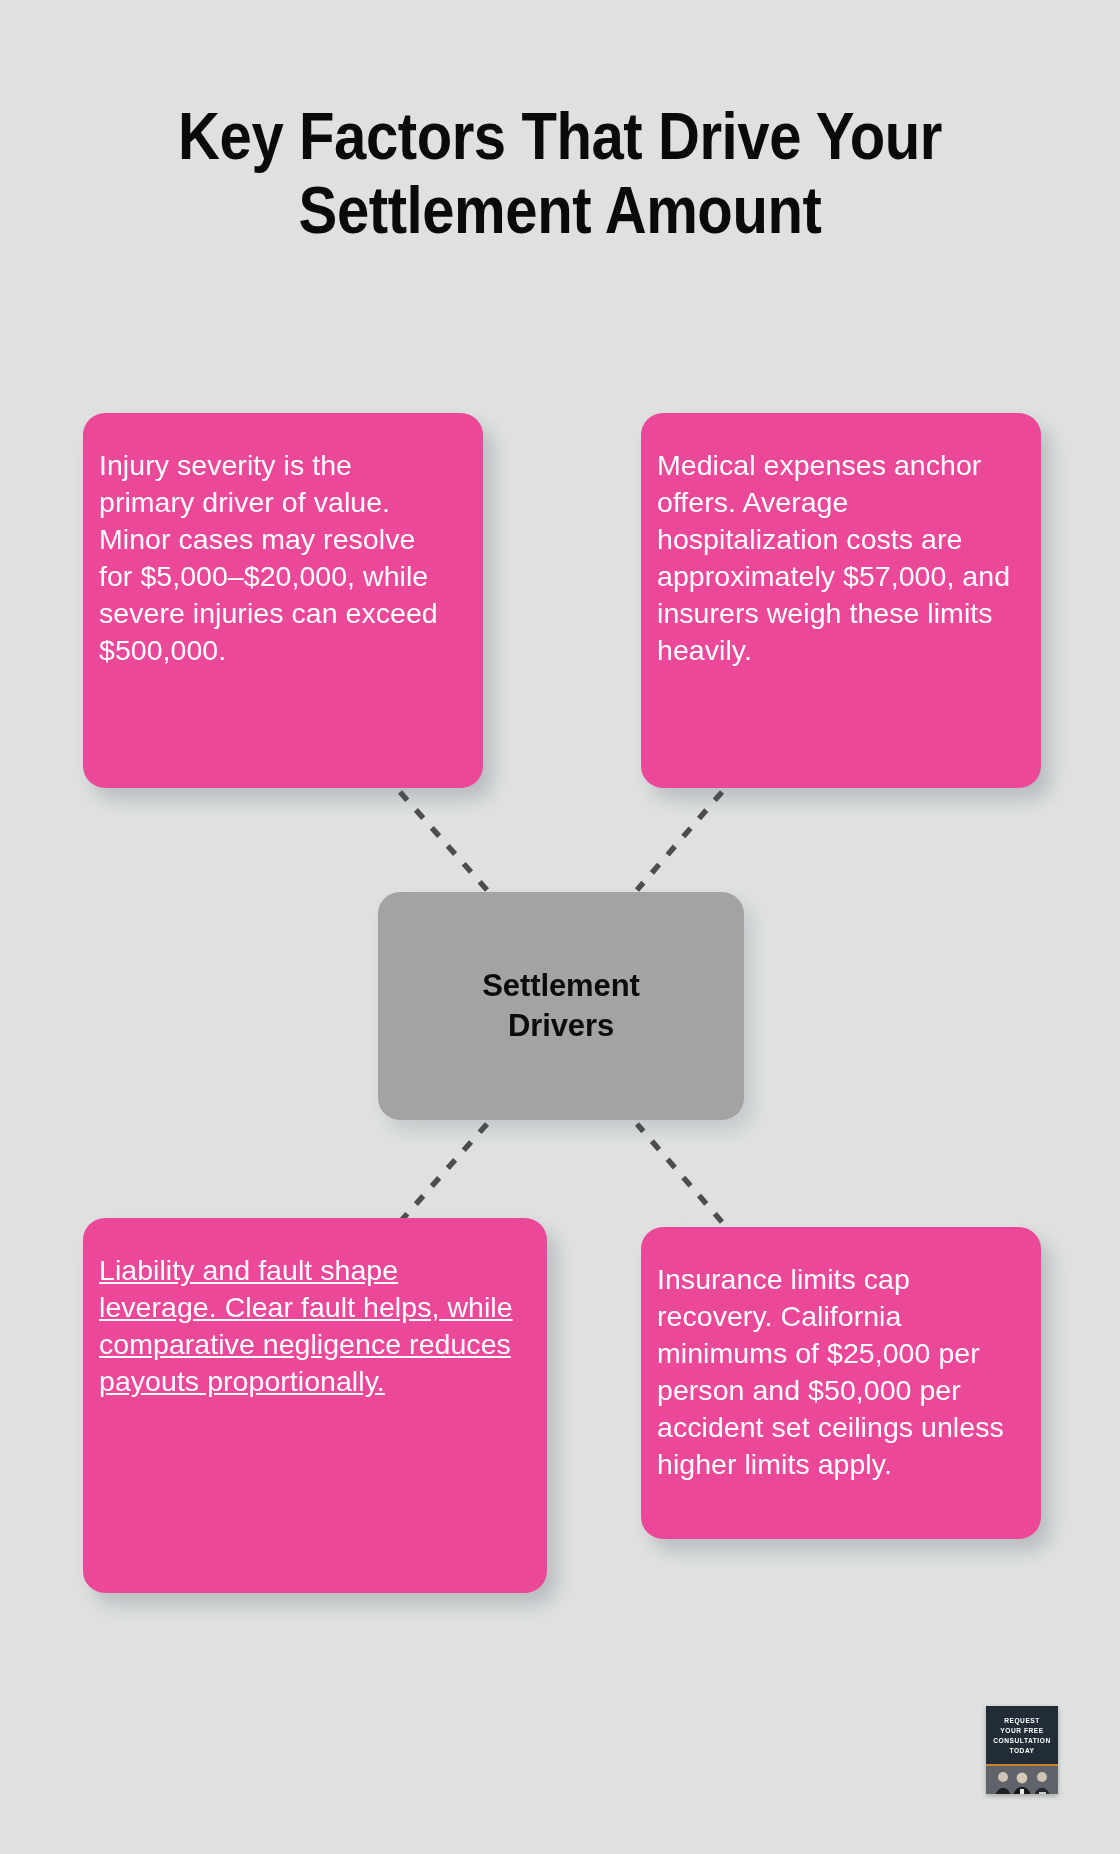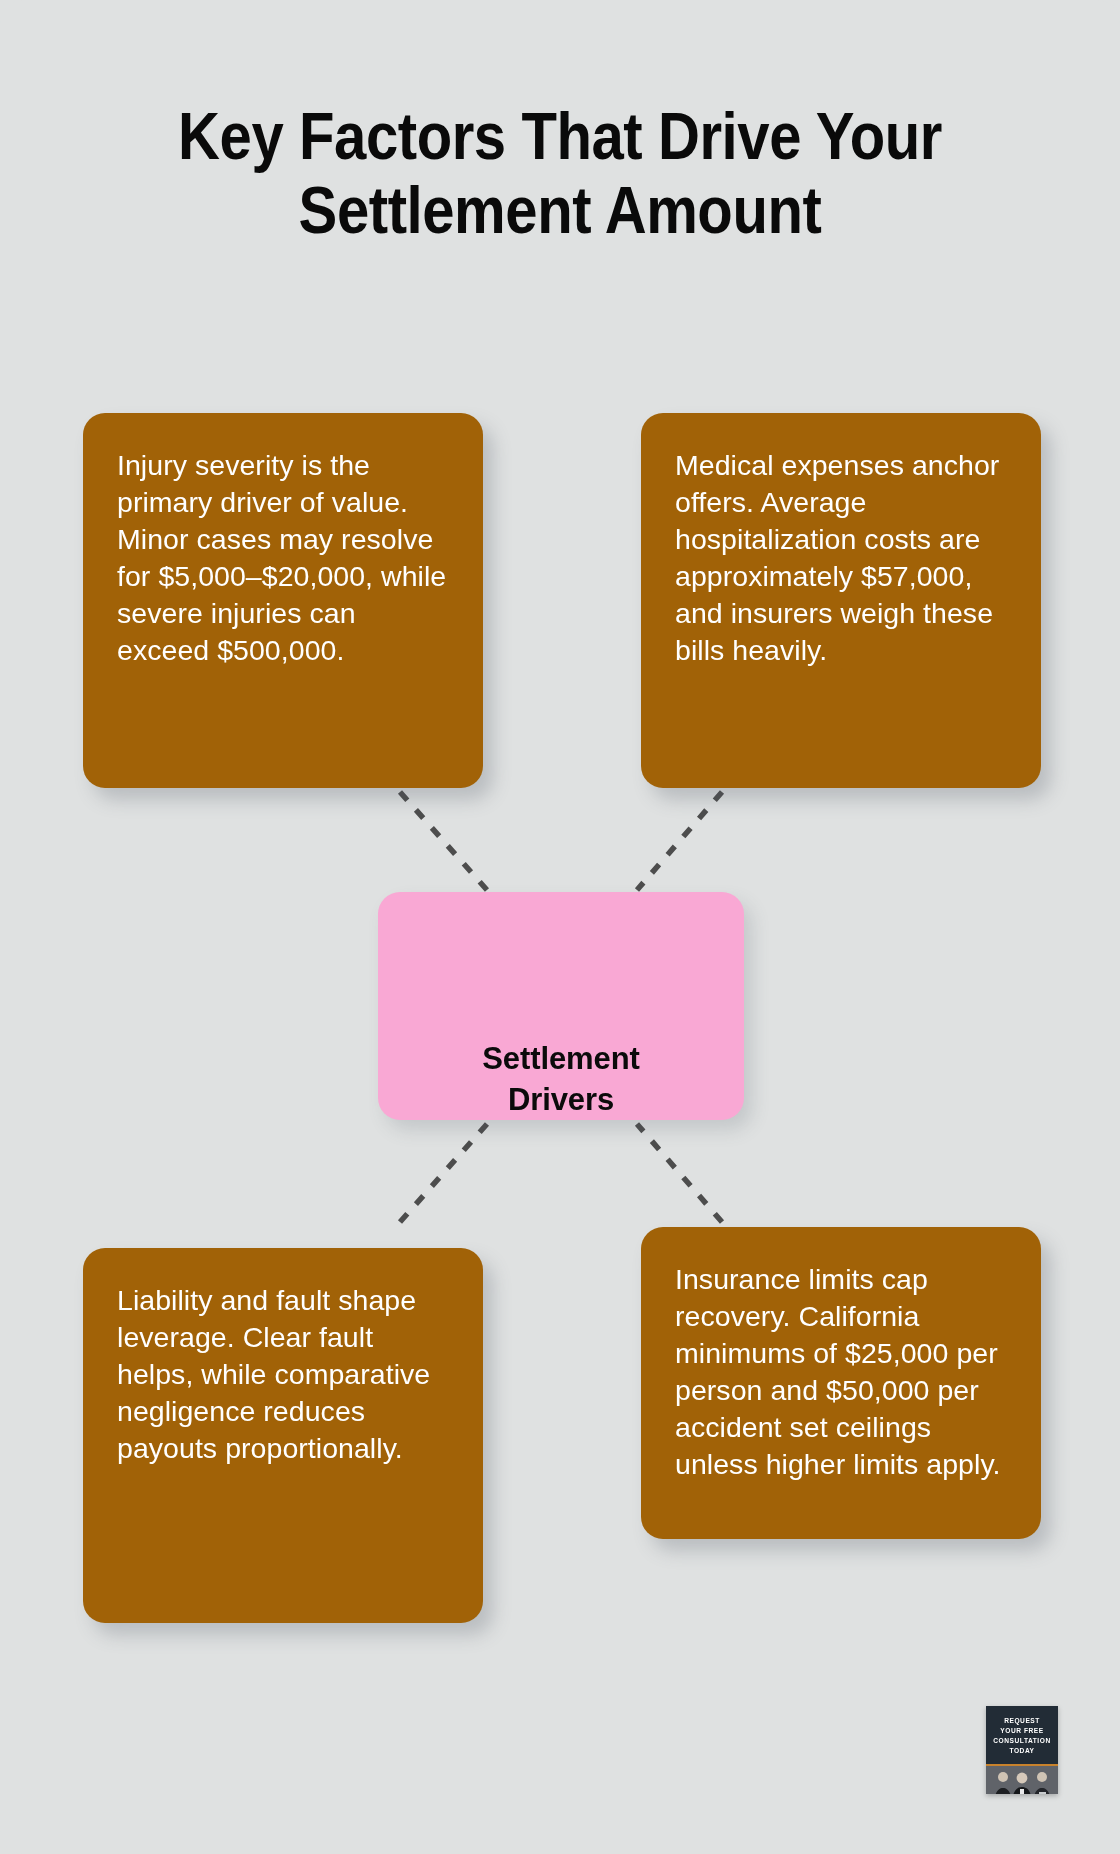--- a/index.html
+++ b/index.html
@@ -43,48 +43,48 @@
     position: absolute;
     left: 0; top: 0;
     width: 1120px;
     height: 1854px;
     pointer-events: none;
   }
 
   
   .card {
     position: absolute;
-    background: #a16207;
+    background: #ec4899;
     border-radius: 22px;
     box-shadow: 10px 12px 18px rgba(80, 88, 100, 0.26);
     color: #ffffff;
     font-size: 28.5px;
     line-height: 1.30;
-    padding: 34px 30px 30px 34px;
+    padding: 34px 30px 30px 16px;
     font-weight: 400;
     letter-spacing: 0.05px;
   }
 
   #card-injury-severity   { left: 83px;  top: 413px;  width: 400px; height: 375px; }
   #card-medical-expenses  { left: 641px; top: 413px;  width: 400px; height: 375px; }
-  #card-liability-fault   { left: 83px;  top: 1248px; width: 400px; height: 375px; }
+  #card-liability-fault   { left: 83px;  top: 1218px; width: 464px; height: 375px; text-decoration: underline; }
   #card-insurance-limits  { left: 641px; top: 1227px; width: 400px; height: 312px; }
 
   
   #center-node {
     position: absolute;
     left: 378px;
     top: 892px;
     width: 366px;
     height: 228px;
-    background: #f9a8d4;
+    background: #a3a3a3;
     border-radius: 22px;
     box-shadow: 8px 10px 18px rgba(80, 88, 100, 0.18);
     display: flex;
-    align-items: flex-end;
+    align-items: center;
     justify-content: center;
   }
   #center-label {
     font-size: 31px;
     font-weight: 700;
     color: #0b0b0b;
     text-align: center;
     line-height: 1.30;
     white-space: pre-line;
     letter-spacing: -0.1px;
@@ -140,21 +140,21 @@
     <line x1="722" y1="792" x2="637" y2="890" stroke="#4d4d4d" stroke-width="5.5" stroke-dasharray="11 13" stroke-linecap="butt"></line>
     <line x1="400" y1="1222" x2="487" y2="1124" stroke="#4d4d4d" stroke-width="5.5" stroke-dasharray="11 13" stroke-linecap="butt"></line>
     <line x1="722" y1="1222" x2="637" y2="1124" stroke="#4d4d4d" stroke-width="5.5" stroke-dasharray="11 13" stroke-linecap="butt"></line>
   </svg>
 
   <div class="card" id="card-injury-severity">
     <span>Injury severity is the primary driver of value. Minor cases may resolve for $5,000–$20,000, while severe injuries can exceed $500,000.</span>
   </div>
 
   <div class="card" id="card-medical-expenses">
-    <span>Medical expenses anchor offers. Average hospitalization costs are approximately $57,000, and insurers weigh these bills heavily.</span>
+    <span>Medical expenses anchor offers. Average hospitalization costs are approximately $57,000, and insurers weigh these limits heavily.</span>
   </div>
 
   <div class="card" id="card-liability-fault">
     <span>Liability and fault shape leverage. Clear fault helps, while comparative negligence reduces payouts proportionally.</span>
   </div>
 
   <div class="card" id="card-insurance-limits">
     <span>Insurance limits cap recovery. California minimums of $25,000 per person and $50,000 per accident set ceilings unless higher limits apply.</span>
   </div>
 

